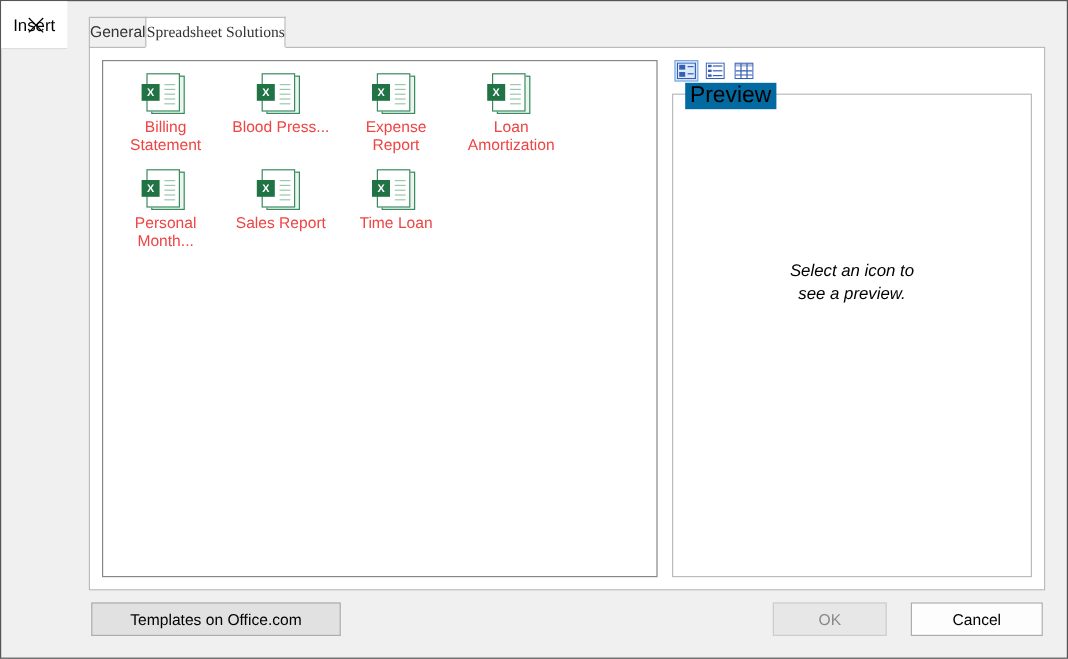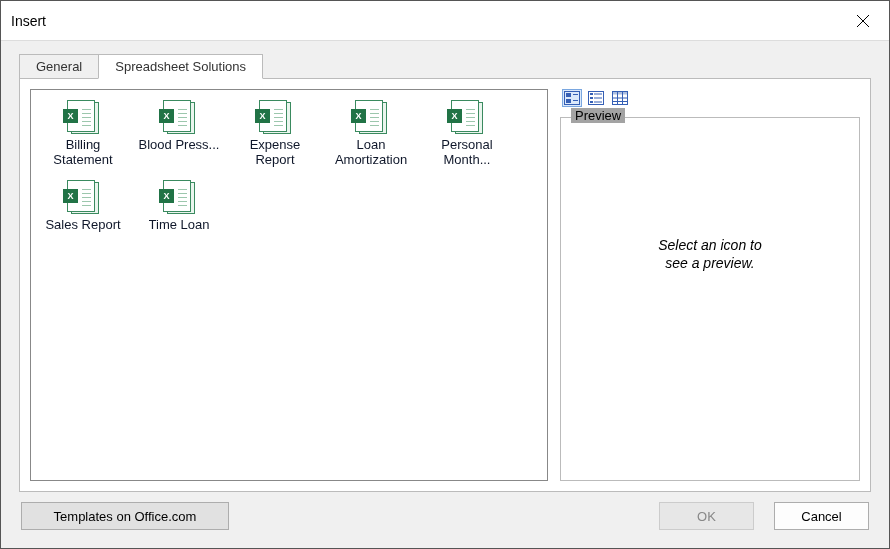--- a/index.html
+++ b/index.html
@@ -8,21 +8,20 @@
     font-family: "Segoe UI", Tahoma, sans-serif;
     font-size: 13px;
     background: #fff;
   }
   .window {
     width: 890px;
     height: 549px;
     border: 1px solid #555;
     background: #f0f0f0;
     display: flex;
-    flex-direction: column;
     position: relative;
   }
   .titlebar {
     height: 40px;
     background: #fff;
     display: flex;
     align-items: center;
     padding: 0 10px;
     border-bottom: 1px solid #ddd;
     position: relative;
@@ -48,34 +47,35 @@
     display: flex;
     flex-direction: column;
     padding: 12px 18px 12px 18px;
   }
   .tabstrip {
     display: flex;
     position: relative;
     z-index: 2;
   }
   .tab {
-    padding: 4px 16px;
+    padding: 4px 0;
     border: 1px solid #bbb;
     background: #f0f0f0;
     font-size: 13px;
     cursor: pointer;
     margin-right: -1px;
     position: relative;
     top: 1px;
     color: #333;
   }
   .tab.active {
     background: #fff;
     border-bottom: 1px solid #fff;
     z-index: 3;
+    font-family: Liberation Serif, serif;
   }
   .panel {
     flex: 1;
     background: #fff;
     border: 1px solid #bbb;
     display: flex;
     padding: 10px;
     gap: 12px;
   }
   .template-list {
@@ -138,21 +138,21 @@
     display: flex;
     flex-direction: column;
     justify-content: space-around;
   }
   .xls-lines span {
     height: 1px;
     background: #9cc7ad;
   }
   .template-label {
     font-size: 13px;
-    color: #0f172a;
+    color: #ef4444;
     line-height: 1.15;
     max-height: 32px;
     overflow: hidden;
     word-break: break-word;
   }
   .right-col {
     width: 300px;
     display: flex;
     flex-direction: column;
   }
@@ -181,23 +181,23 @@
     position: relative;
     display: flex;
     align-items: center;
     justify-content: center;
     margin-top: 4px;
   }
   .preview-label {
     position: absolute;
     top: -10px;
     left: 10px;
-    background: #a3a3a3;
+    background: #0369a1;
     padding: 0 4px;
-    font-size: 13px;
+    font-size: 19px;
     color: #000;
   }
   .preview-text {
     text-align: center;
     font-size: 14px;
     color: #000;
     line-height: 1.3;
     margin-top: -90px;
     font-style: italic;
   }
@@ -212,21 +212,21 @@
     background: #e1e1e1;
     font-size: 13px;
     display: inline-flex;
     align-items: center;
     justify-content: center;
     cursor: pointer;
     padding: 0 12px;
   }
   .btn.templates { width: 208px; }
   .btn.ok { width: 95px; margin-left: auto; margin-right: 20px; color: #888; border-color: #ccc; background: #e7e7e7; cursor: default;}
-  .btn.cancel { width: 95px; background: #fdfdfd; }
+  .btn.cancel { width: 110px; background: #fdfdfd; }
 </style>
 </head>
 <body>
 
 <div class="window">
 
   <div class="titlebar">
     <span class="title">Insert</span>
     <div class="close-btn">
       <svg viewBox="0 0 14 14">

